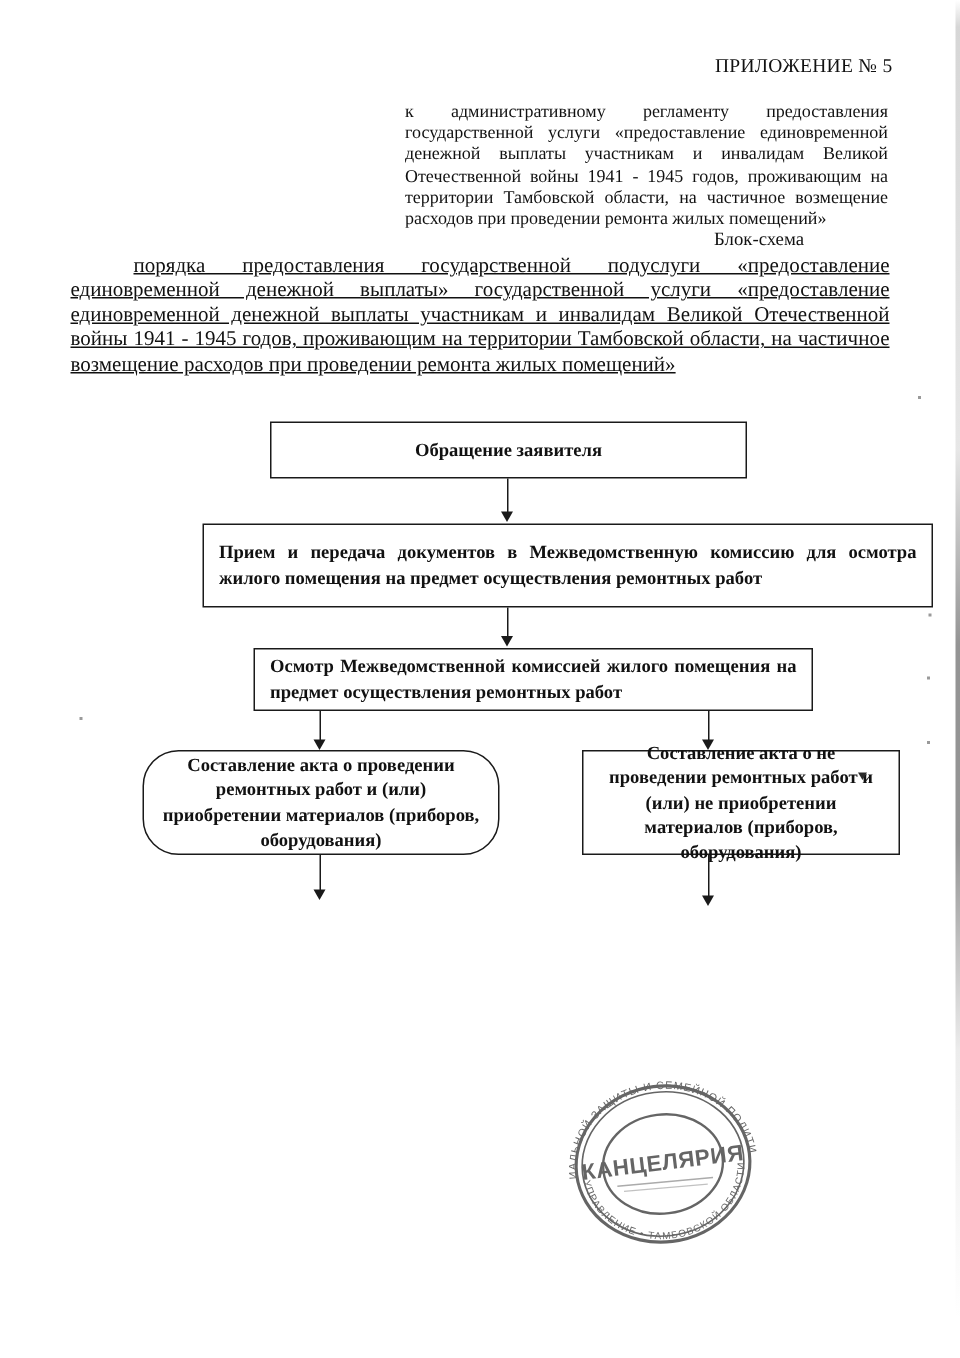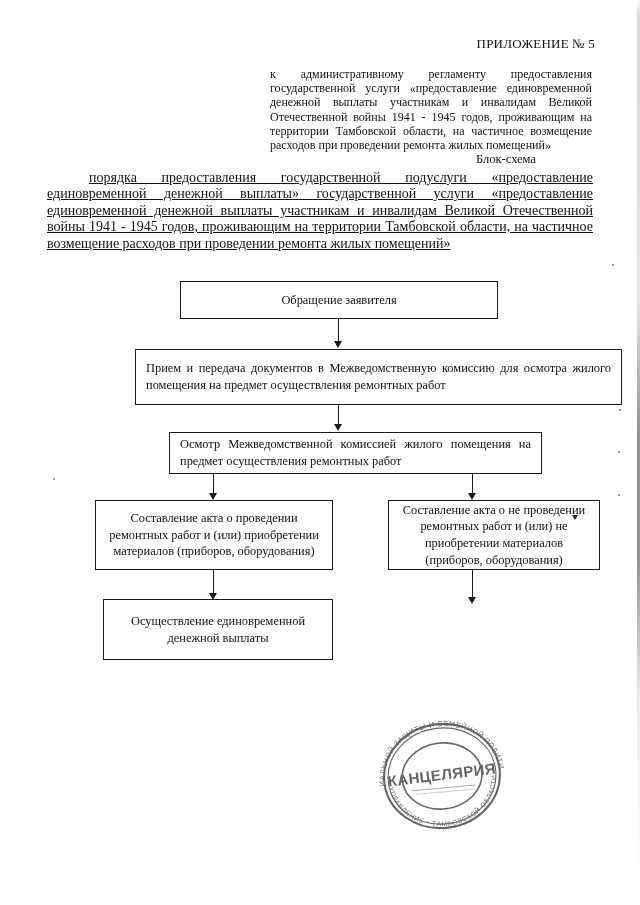--- a/index.html
+++ b/index.html
@@ -93,20 +93,21 @@
   }
   .node {
     position: absolute;
     border: 1.3px solid #1a1a1a;
     background: #ffffff;
     box-sizing: border-box;
     display: flex;
     align-items: center;
     font-size: 12.4px;
     line-height: 16.6px;
+    font-weight: bold;
   }
   .node.centered {
     justify-content: center;
     text-align: center;
   }
   .node.justified {
     text-align: justify;
     text-align-last: left;
   }
   .node .txt { width: 100%; padding: 0 9px; }
@@ -181,39 +182,36 @@
   <div class="node justified" style="left:155px; top:432px; width:373px; height:42px;margin-left:14px;">
     <span class="txt">Осмотр Межведомственной комиссией жилого помещения на предмет осуществления ремонтных работ</span>
   </div>
 
   <div class="vline" style="left:213px; top:474px; height:22px;"></div>
   <div class="arrowhead" style="left:209px; top:493px;"></div>
 
   <div class="vline" style="left:472px; top:474px; height:22px;"></div>
   <div class="arrowhead" style="left:468px; top:493px;"></div>
 
-  <div class="node centered" style="left:95px; top:500px; width:238px; height:70px;">
+  <div class="node centered" style="left:95px; top:500px; width:238px; height:70px;border-radius:24px;">
     <span class="txt">Составление акта о проведении ремонтных работ и (или) приобретении материалов (приборов, оборудования)</span>
   </div>
 
   <div class="node centered" style="left:388px; top:500px; width:212px; height:70px;">
     <span class="txt">Составление акта  о не проведении ремонтных работ и (или) не приобретении материалов (приборов, оборудования)</span>
   </div>
 
   <div class="arrowhead small" style="left:572px; top:515px;"></div>
 
   <div class="vline" style="left:213px; top:570px; height:26px;"></div>
   <div class="arrowhead" style="left:209px; top:593px;"></div>
 
   <div class="vline" style="left:472px; top:570px; height:30px;"></div>
   <div class="arrowhead" style="left:468px; top:597px;"></div>
 
-  <div class="node centered" style="left:103px; top:599px; width:230px; height:61px;">
-    <span class="txt">Осуществление единовременной денежной выплаты</span>
-  </div>
 
 
 </div>
 
 <div class="stamp">
   <svg width="152" height="128" viewBox="0 0 152 128" xmlns="http://www.w3.org/2000/svg">
     <defs>
       <path id="arcTop" d="M 18,66 A 58,52 0 0 1 134,66" fill="none"></path>
       <path id="arcBottom" d="M 22,66 A 54,48 0 0 0 130,66" fill="none"></path>
       <path id="arcCenter" d="M 38,64 A 38,30 0 0 1 114,64" fill="none"></path>

